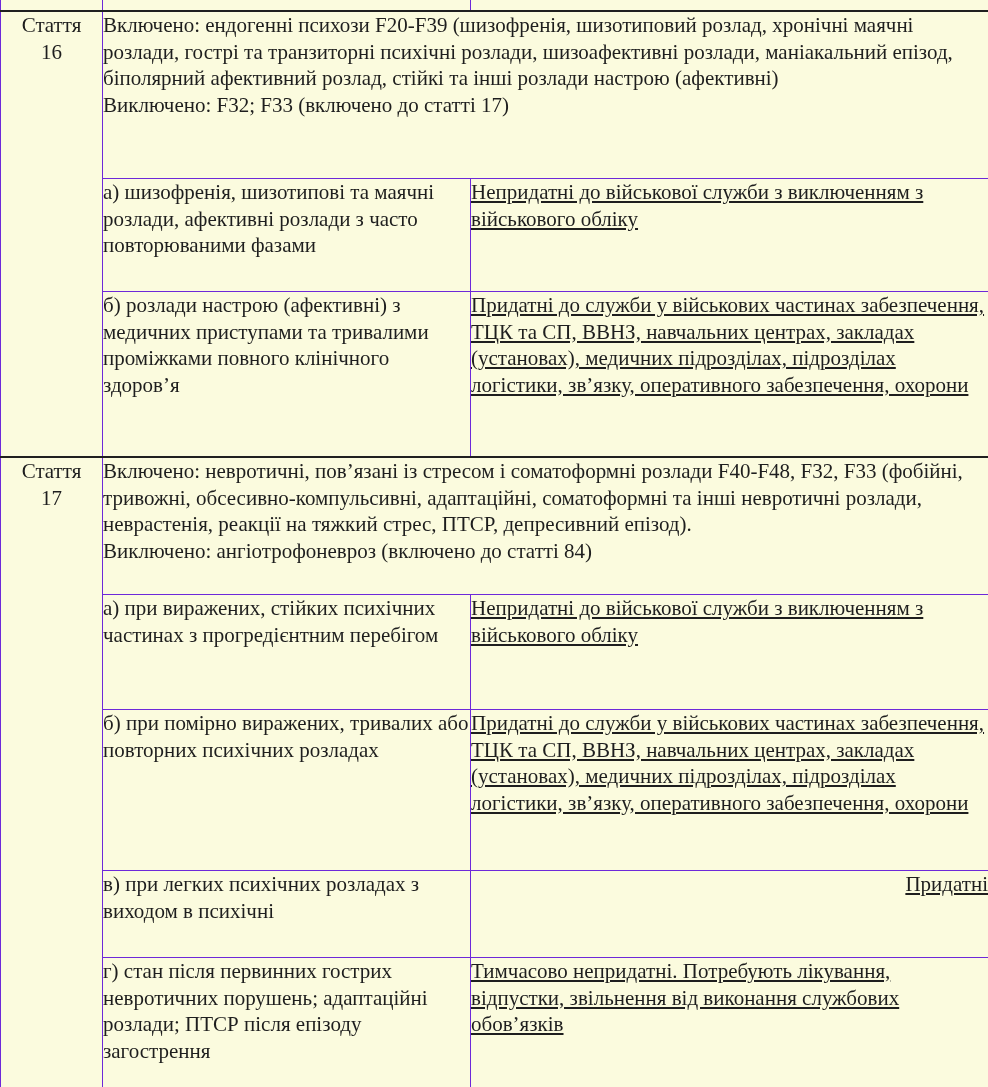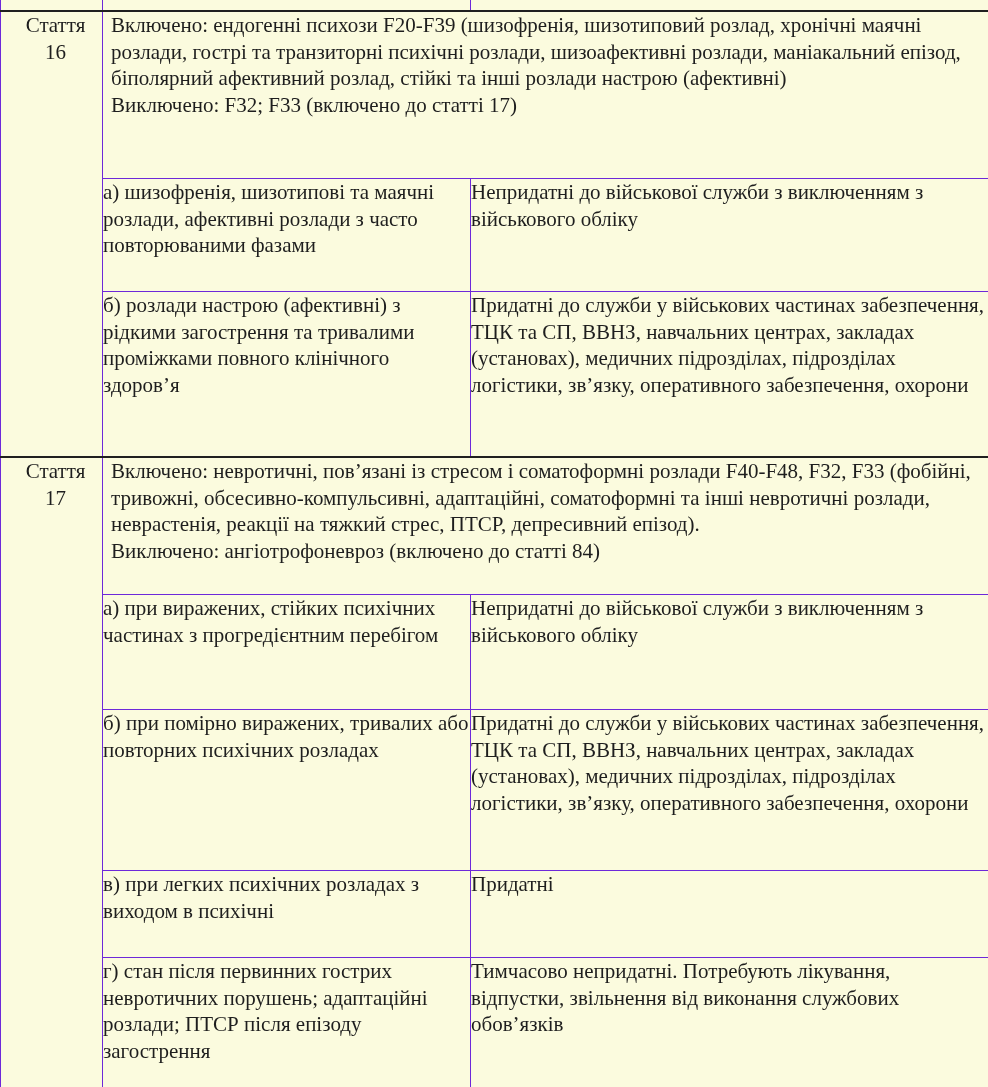--- a/index.html
+++ b/index.html
@@ -28,38 +28,38 @@
     vertical-align:top;
     padding:0;
     overflow:hidden;
   }
   tr.sliver td{
     height:10px;
     border-top:none;
   }
   tr.art-start td{
     border-top:2px solid #1f1f1f;
-    padding-left:8px;
   }
   td.label{
     text-align:center;
     padding-top:11px;
   }
   td.hdr{
     padding:11px 4px 4px 5px;
     margin-left:24px;
   }
   td.cond{
     padding:12px 3px 6px 3px;
   }
   td.dec{
     padding:12px 4px 6px 4px;
+    text-decoration:underline;
   }
   td.dec.center{
-    text-align:left;
+    text-align:right;
   }
   tr.h166 td{height:166px}
   tr.h112 td{height:112px}
   tr.h164 td{height:164px}
   tr.h136 td{height:136px}
   tr.h114 td{height:114px}
   tr.h160 td{height:160px}
   tr.h86  td{height:86px}
 </style>
 </head>
@@ -88,21 +88,21 @@
       <td class="hdr" colspan="2">
         <div>Включено: ендогенні психози F20-F39 (шизофренія, шизотиповий розлад, хронічні маячні розлади, гострі та транзиторні психічні розлади, шизоафективні розлади, маніакальний епізод, біполярний афективний розлад, стійкі та інші розлади настрою (афективні)</div>
         <div>Виключено: F32; F33 (включено до статті 17)</div>
       </td>
     </tr>
     <tr class="h112">
       <td class="cond">а) шизофренія, шизотипові та маячні розлади, афективні розлади з часто повторюваними фазами</td>
       <td class="dec">Непридатні до військової служби з виключенням з військового обліку</td>
     </tr>
     <tr class="h164">
-      <td class="cond">б) розлади настрою (афективні) з рідкими загострення та тривалими проміжками повного клінічного здоров’я</td>
+      <td class="cond">б) розлади настрою (афективні) з медичних приступами та тривалими проміжками повного клінічного здоров’я</td>
       <td class="dec">Придатні до служби у військових частинах забезпечення, ТЦК та СП, ВВНЗ, навчальних центрах, закладах (установах), медичних підрозділах, підрозділах логістики, зв’язку, оперативного забезпечення, охорони</td>
     </tr>
 
     <tr class="art-start h136">
       <td class="label" rowspan="5">
         <div>Стаття</div>
         <div>17</div>
       </td>
       <td class="hdr" colspan="2">
         <div>Включено: невротичні, пов’язані із стресом і соматоформні розлади F40-F48, F32, F33 (фобійні, тривожні, обсесивно-компульсивні, адаптаційні, соматоформні та інші невротичні розлади, неврастенія, реакції на тяжкий стрес, ПТСР, депресивний епізод).</div>

